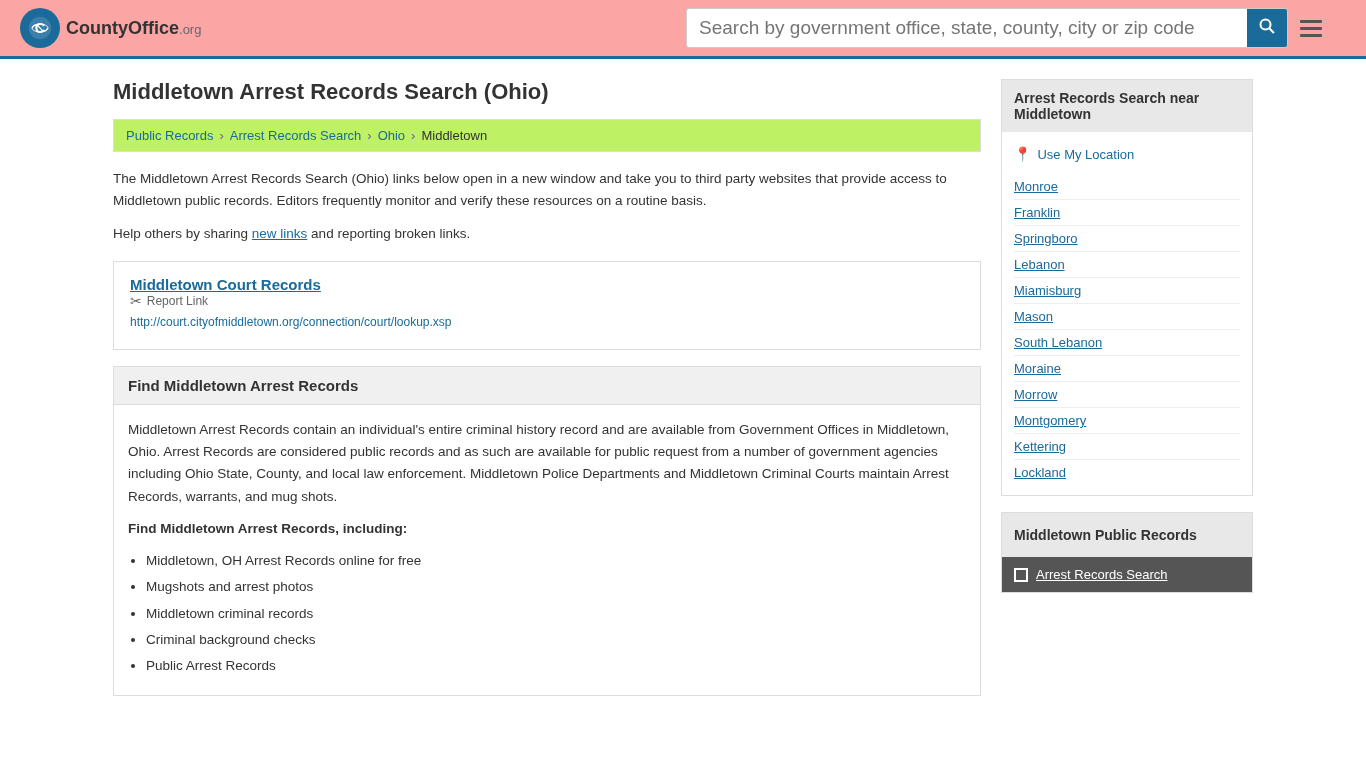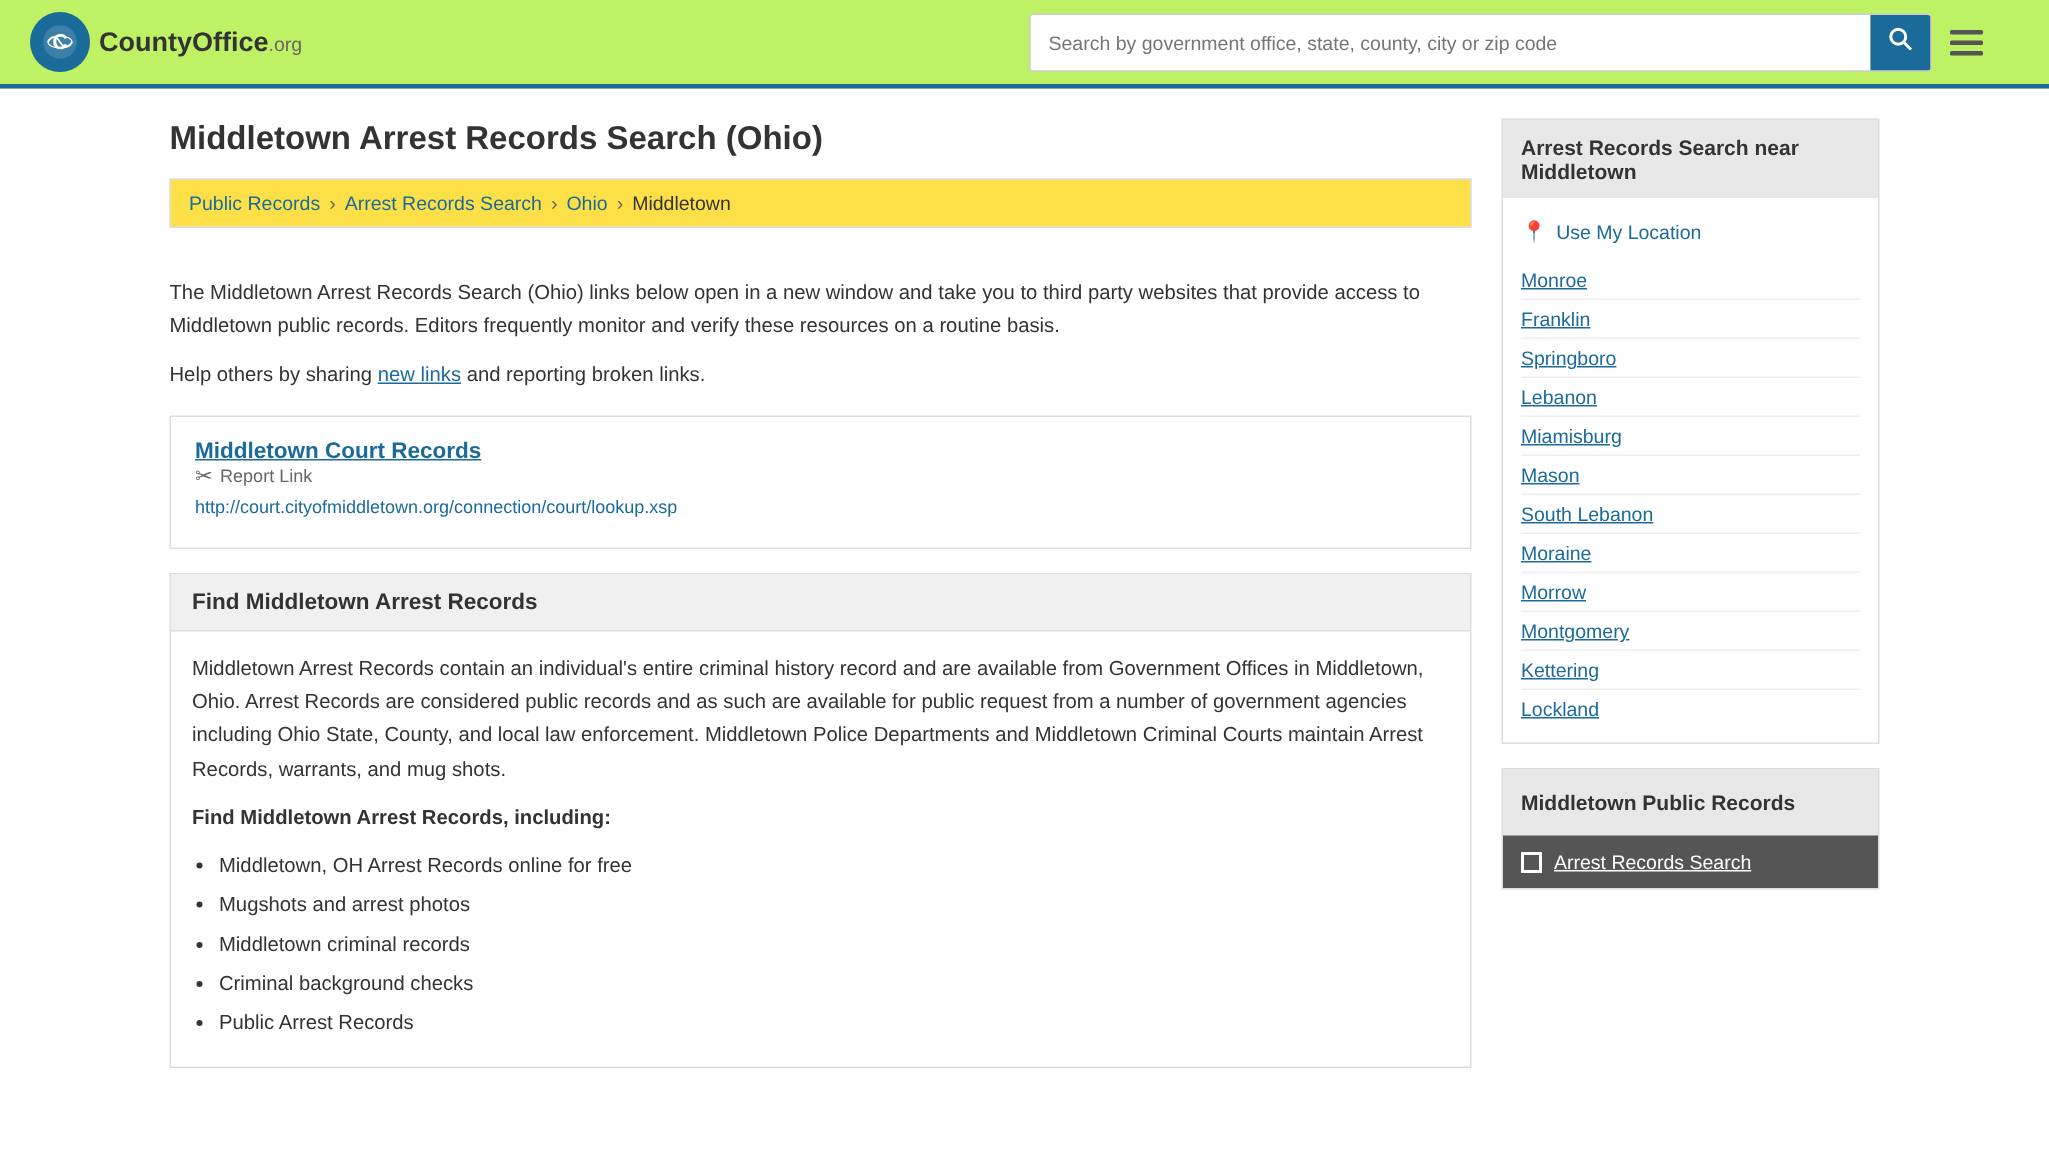--- a/index.html
+++ b/index.html
@@ -1,20 +1,20 @@
 <!DOCTYPE html>
 <html><head>
   <meta charset="utf-8">
   <style>
     * { margin: 0; padding: 0; box-sizing: border-box; }
     body { font-family: Arial, sans-serif; font-size: 14px; color: #333; background: #fff; }
 
     
     .header {
-      background: #bef264;
+      background: #fca5a5;
       border-bottom: 3px solid #1a6a9a;
       padding: 8px 20px;
       display: flex;
       align-items: center;
       justify-content: space-between;
     }
     .logo-area {
       display: flex;
       align-items: center;
       gap: 6px;
@@ -42,21 +42,21 @@
     .search-input-wrap {
       flex: 1;
       display: flex;
       border: 1px solid #ccc;
       border-radius: 3px;
       overflow: hidden;
     }
     .search-input-wrap input {
       flex: 1;
       padding: 8px 12px;
-      font-size: 13px;
+      font-size: 19px;
       border: none;
       outline: none;
       color: #999;
     }
     .search-btn {
       background: #1a6a9a;
       border: none;
       padding: 8px 12px;
       cursor: pointer;
       color: white;
@@ -98,25 +98,25 @@
     
     .page-title {
       font-size: 22px;
       font-weight: bold;
       color: #333;
       margin-bottom: 14px;
     }
 
     
     .breadcrumb {
-      background: #fde047;
+      background: #bef264;
       border: 1px solid #ddd;
       padding: 8px 12px;
       font-size: 13px;
-      margin-bottom: 32px;
+      margin-bottom: 16px;
       display: flex;
       align-items: center;
       gap: 4px;
       flex-wrap: wrap;
     }
     .breadcrumb a {
       color: #1a6a9a;
       text-decoration: none;
     }
     .breadcrumb .sep { color: #666; margin: 0 2px; }

